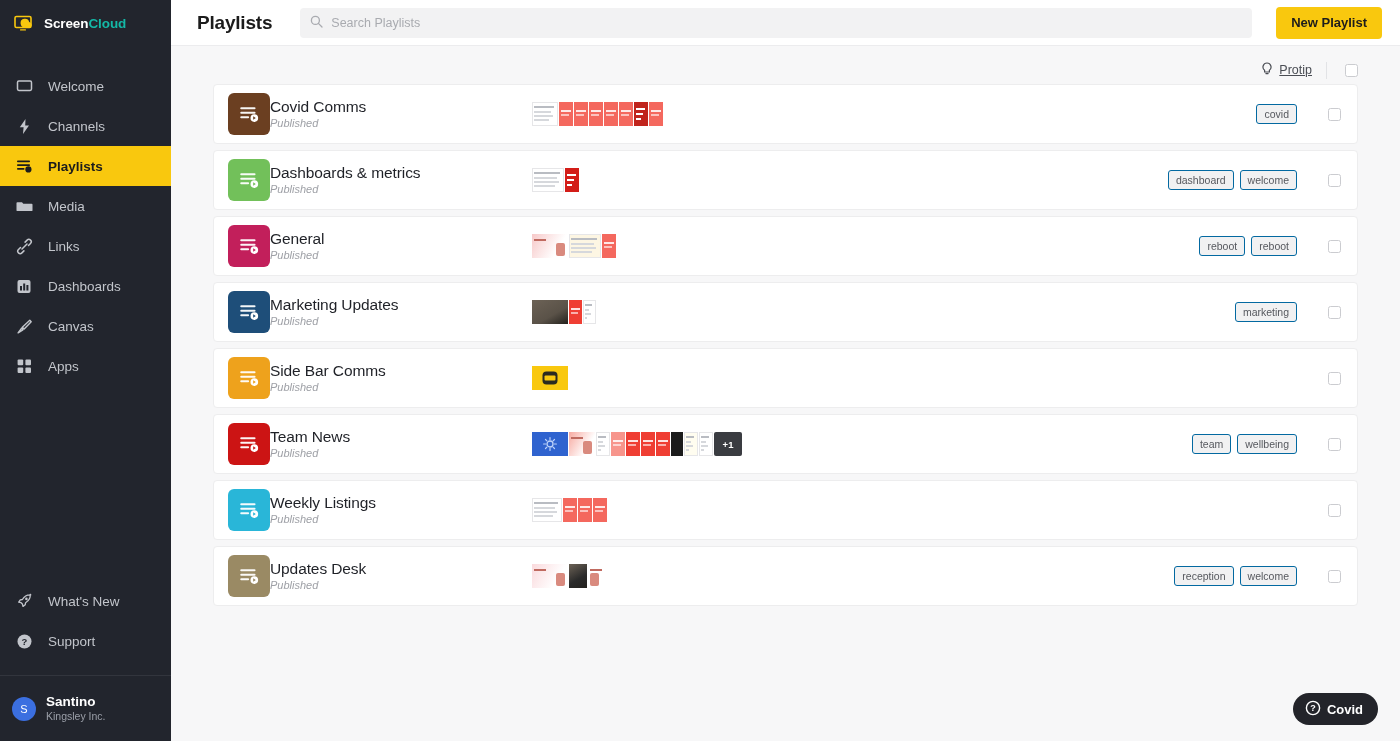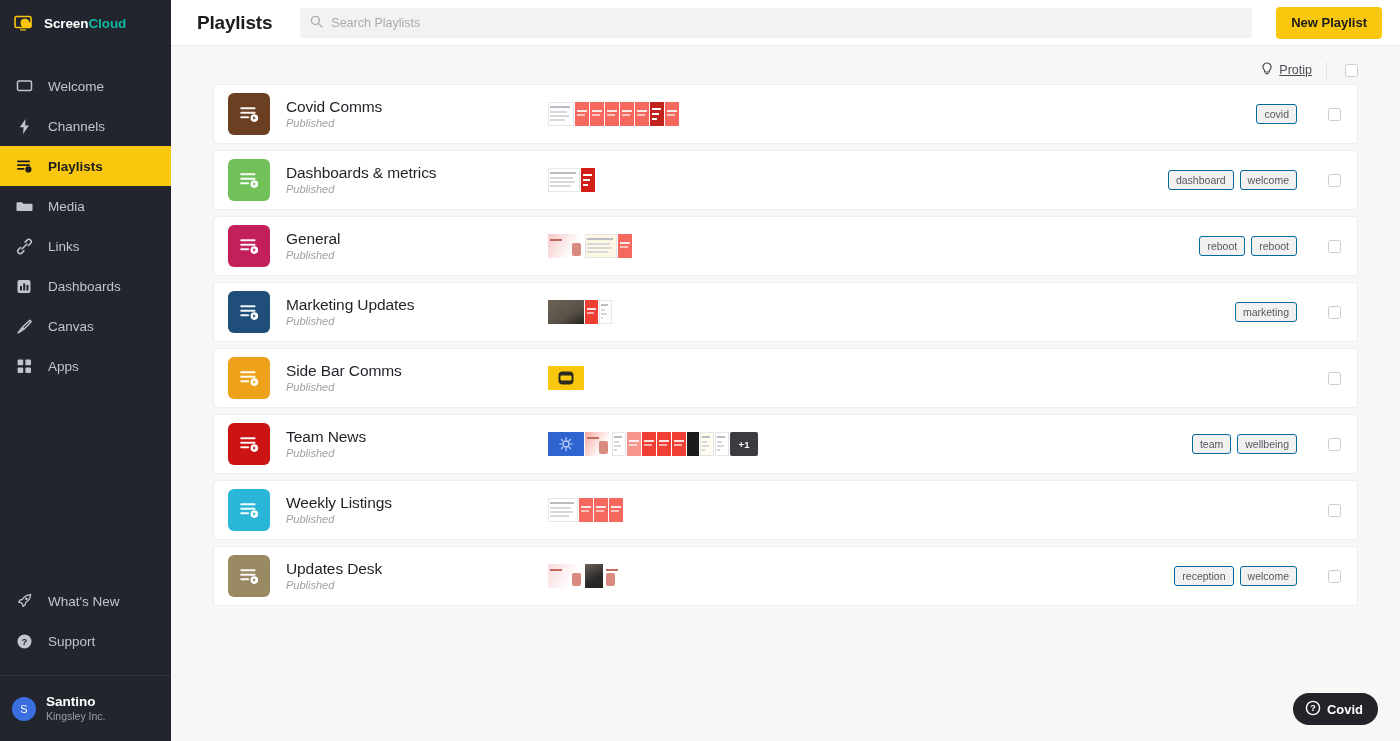--- a/index.html
+++ b/index.html
@@ -111,21 +111,21 @@
     height: 60px; display: flex; align-items: center;
     padding: 0 16px 0 14px;
     border: 1px solid #ededee;
     cursor: pointer;
   }
   .row-icon {
     width: 42px; height: 42px; border-radius: 6px;
     display: flex; align-items: center; justify-content: center;
     flex: 0 0 42px;
   }
-  .row-titles { margin-left: 16px; width: 262px; flex: 0 0 262px; }
+  .row-titles { width: 262px; flex: 0 0 262px; }
   .row-name { font-size: 15.5px; color: #1f2127; font-weight: 400; line-height: 19px; letter-spacing: -0.1px;}
   .row-status { font-size: 11px; color: #9ea0a6; font-style: italic; line-height: 15px; }
 
   .thumbs { display: flex; align-items: center; flex: 1; }
   .thumb {
     height: 24px; margin-right: 1px;
     background: #fff; overflow: hidden; position: relative;
     flex: 0 0 auto;
   }
   .thumb.more {

